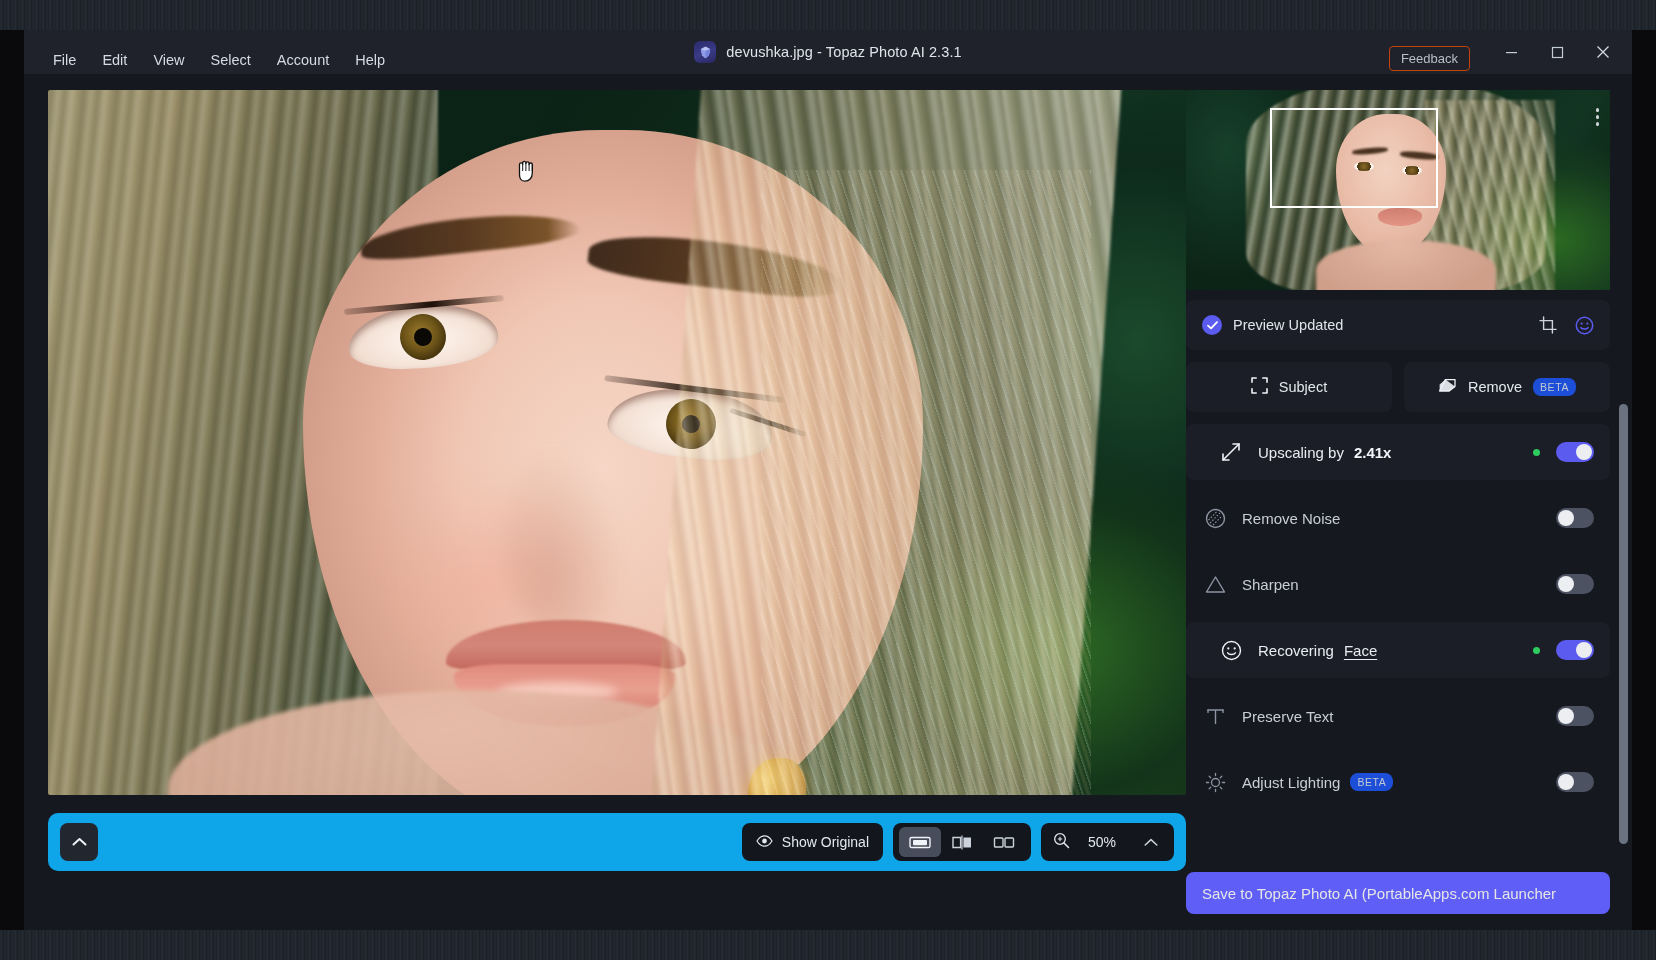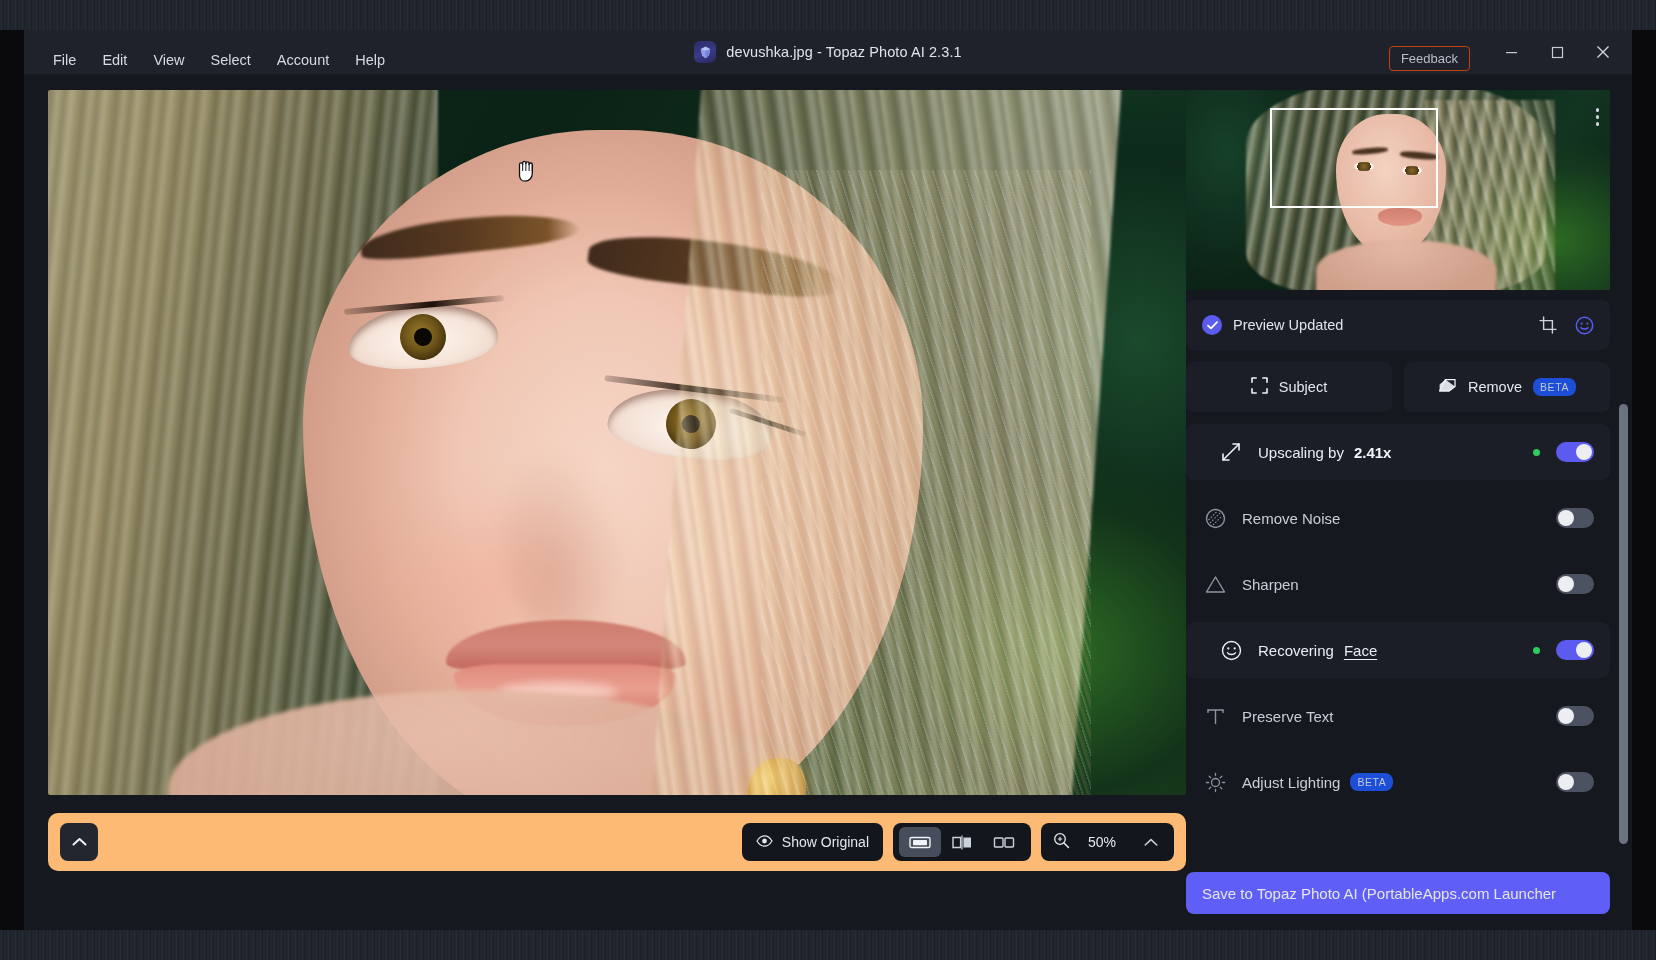--- a/index.html
+++ b/index.html
@@ -243,21 +243,21 @@
 
   .pan-cursor {
     position: absolute; left: 465px; top: 65px;
     width: 26px; height: 28px; pointer-events: none;
   }
 
   
   #viewer-toolbar {
     margin-top: 18px;
     width: 1138px; height: 58px;
-    background: #fdba74;
+    background: #0ea5e9;
     border-radius: 10px;
     display: flex; align-items: center;
     padding: 0 12px;
     position: relative;
   }
   .collapse-btn {
     width: 38px; height: 38px; border-radius: 8px;
     background: #22262f;
     display:flex; align-items:center; justify-content:center;
     cursor: pointer;

